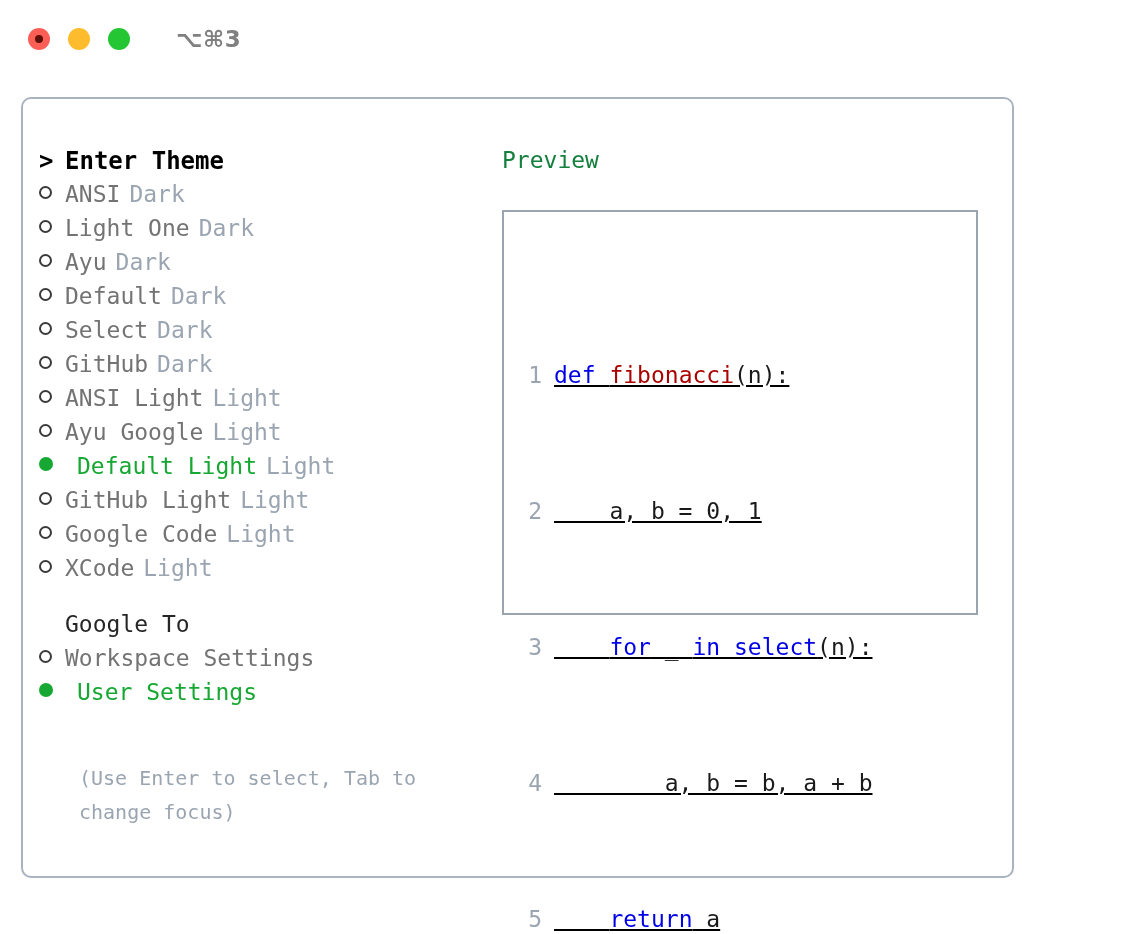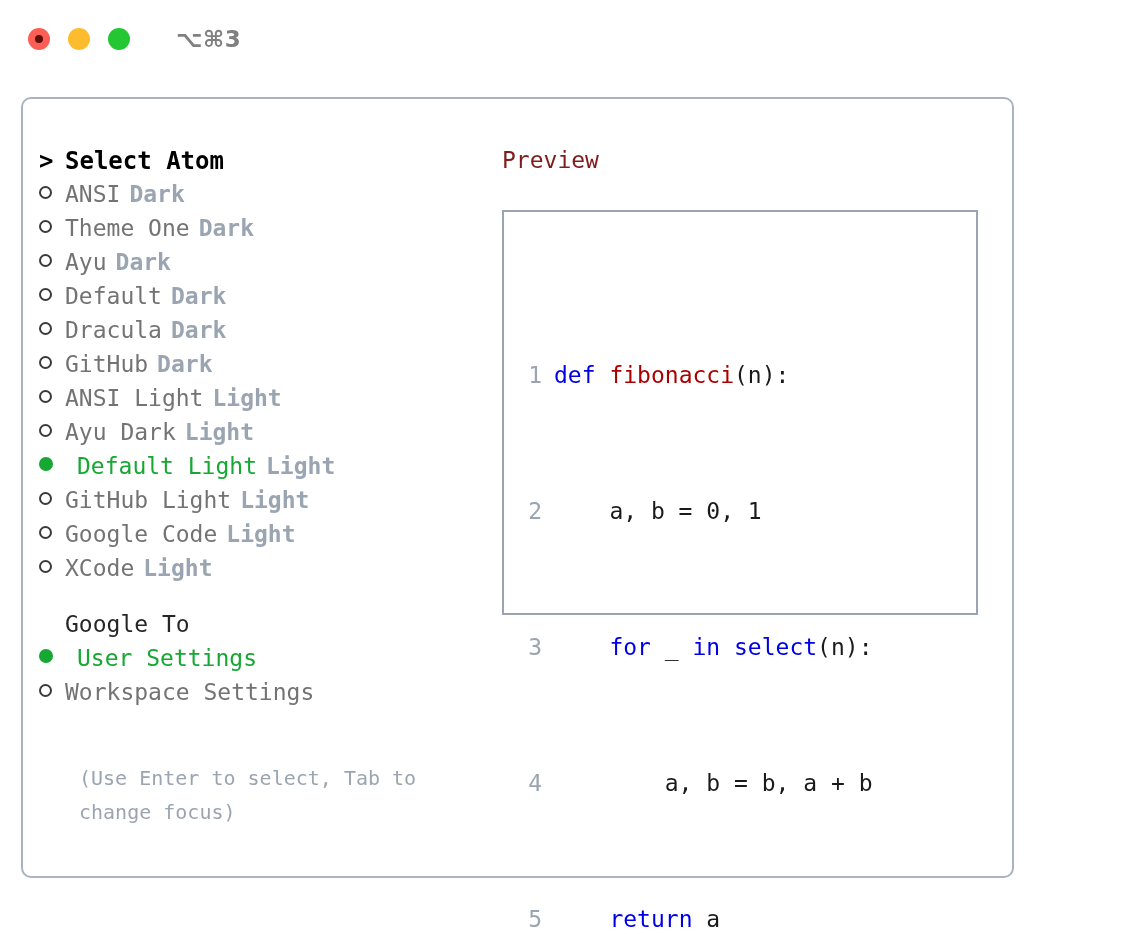--- a/index.html
+++ b/index.html
@@ -136,21 +136,20 @@
     color: #000000;
     font-size: 24px;
   }
   .header-row .marker { font-weight: bold; }
 
   .label { color: #737373; }
   .label.selected { color: #16a832; margin-left: 12px; }
   .suffix {
     color: #9aa5b1;
     margin-left: 9px;
-    font-weight: bold;
   }
 
   .spacer-sm { height: 22px; }
 
   .subhead {
     display: flex;
     align-items: baseline;
     height: 34px;
     font-size: 23px;
     color: #262626;
@@ -170,40 +169,40 @@
 
   
   #right-col {
     position: absolute;
     left: 479px;
     top: 48px;
     width: 490px;
   }
   #preview-title {
     font-size: 23px;
-    color: #7f1d1d;
+    color: #15803d;
     margin-bottom: 37px;
   }
   #preview-box {
     width: 476px;
     height: 405px;
     border: 2px solid #9aa5b1;
     box-sizing: border-box;
     background: #ffffff;
     position: relative;
   }
   #code-area {
     position: absolute;
     left: 14px;
     top: 44px;
     font-size: 23px;
     line-height: 34px;
     white-space: pre;
   }
-  .cline { display: block; height: 34px; }
+  .cline { display: block; height: 34px; text-decoration: underline; }
   .ln {
     display: inline-block;
     width: 24px;
     text-align: right;
     color: #9aa5b1;
     margin-right: 12px;
   }
   .kw  { color: #0000e6; }
   .fn  { color: #aa0000; }
   .plain { color: #1a1a1a; }
@@ -222,68 +221,68 @@
     <div id="shortcut">⌥⌘3</div>
   </div>
 
   <div id="panel">
     <div id="panel-inner">
 
       <div id="left-col">
 
         <div class="row header-row">
           <span class="marker">&gt;</span>
-          <span>Select Atom</span>
+          <span>Enter Theme</span>
         </div>
 
         <div class="row">
           <span class="marker"><span class="bullet-empty"></span></span>
           <span class="label">ANSI</span>
           <span class="suffix">Dark</span>
         </div>
 
         <div class="row">
           <span class="marker"><span class="bullet-empty"></span></span>
-          <span class="label">Theme One</span>
+          <span class="label">Light One</span>
           <span class="suffix">Dark</span>
         </div>
 
         <div class="row">
           <span class="marker"><span class="bullet-empty"></span></span>
           <span class="label">Ayu</span>
           <span class="suffix">Dark</span>
         </div>
 
         <div class="row">
           <span class="marker"><span class="bullet-empty"></span></span>
           <span class="label">Default</span>
           <span class="suffix">Dark</span>
         </div>
 
         <div class="row">
           <span class="marker"><span class="bullet-empty"></span></span>
-          <span class="label">Dracula</span>
+          <span class="label">Select</span>
           <span class="suffix">Dark</span>
         </div>
 
         <div class="row">
           <span class="marker"><span class="bullet-empty"></span></span>
           <span class="label">GitHub</span>
           <span class="suffix">Dark</span>
         </div>
 
         <div class="row">
           <span class="marker"><span class="bullet-empty"></span></span>
           <span class="label">ANSI Light</span>
           <span class="suffix">Light</span>
         </div>
 
         <div class="row">
           <span class="marker"><span class="bullet-empty"></span></span>
-          <span class="label">Ayu Dark</span>
+          <span class="label">Ayu Google</span>
           <span class="suffix">Light</span>
         </div>
 
         <div class="row">
           <span class="marker"><span class="bullet-filled"></span></span>
           <span class="label selected">Default Light</span>
           <span class="suffix">Light</span>
         </div>
 
         <div class="row">
@@ -304,27 +303,27 @@
           <span class="suffix">Light</span>
         </div>
 
         <div class="spacer-sm"></div>
 
         <div class="subhead">
           <span>Google To</span>
         </div>
 
         <div class="row">
+          <span class="marker"><span class="bullet-empty"></span></span>
+          <span class="label">Workspace Settings</span>
+        </div>
+
+        <div class="row">
           <span class="marker"><span class="bullet-filled"></span></span>
           <span class="label selected">User Settings</span>
-        </div>
-
-        <div class="row">
-          <span class="marker"><span class="bullet-empty"></span></span>
-          <span class="label">Workspace Settings</span>
         </div>
       </div>
 
       <div id="hint">(Use Enter to select, Tab to change focus)</div>
 
       <div id="right-col">
         <div id="preview-title">Preview</div>
 
         <div id="preview-box">
           <div id="code-area">

